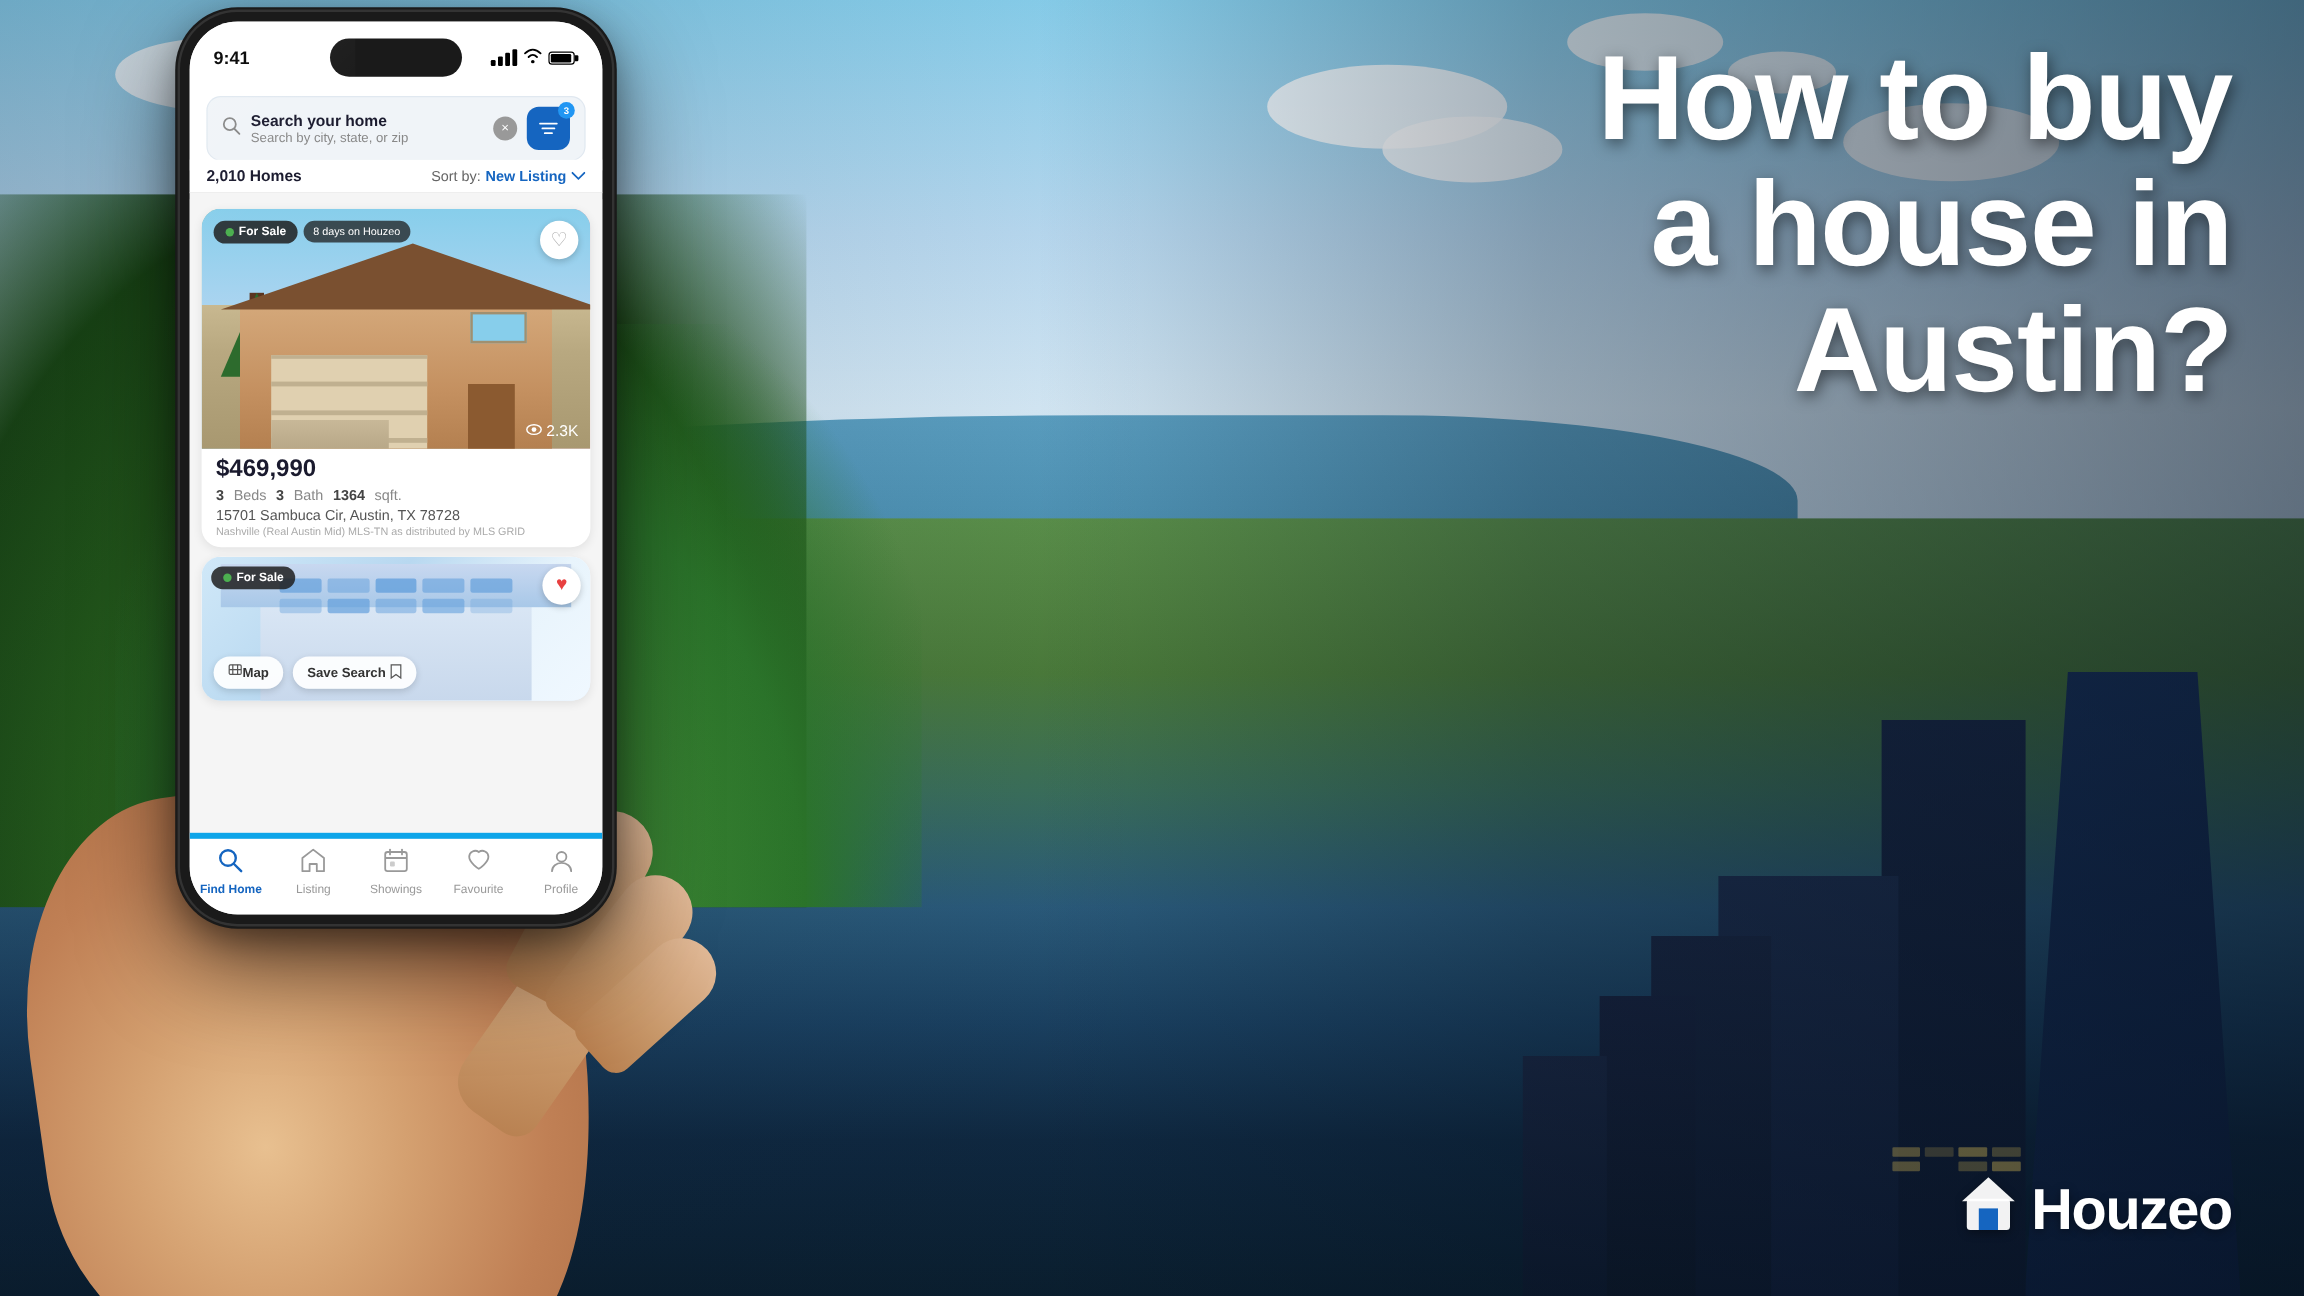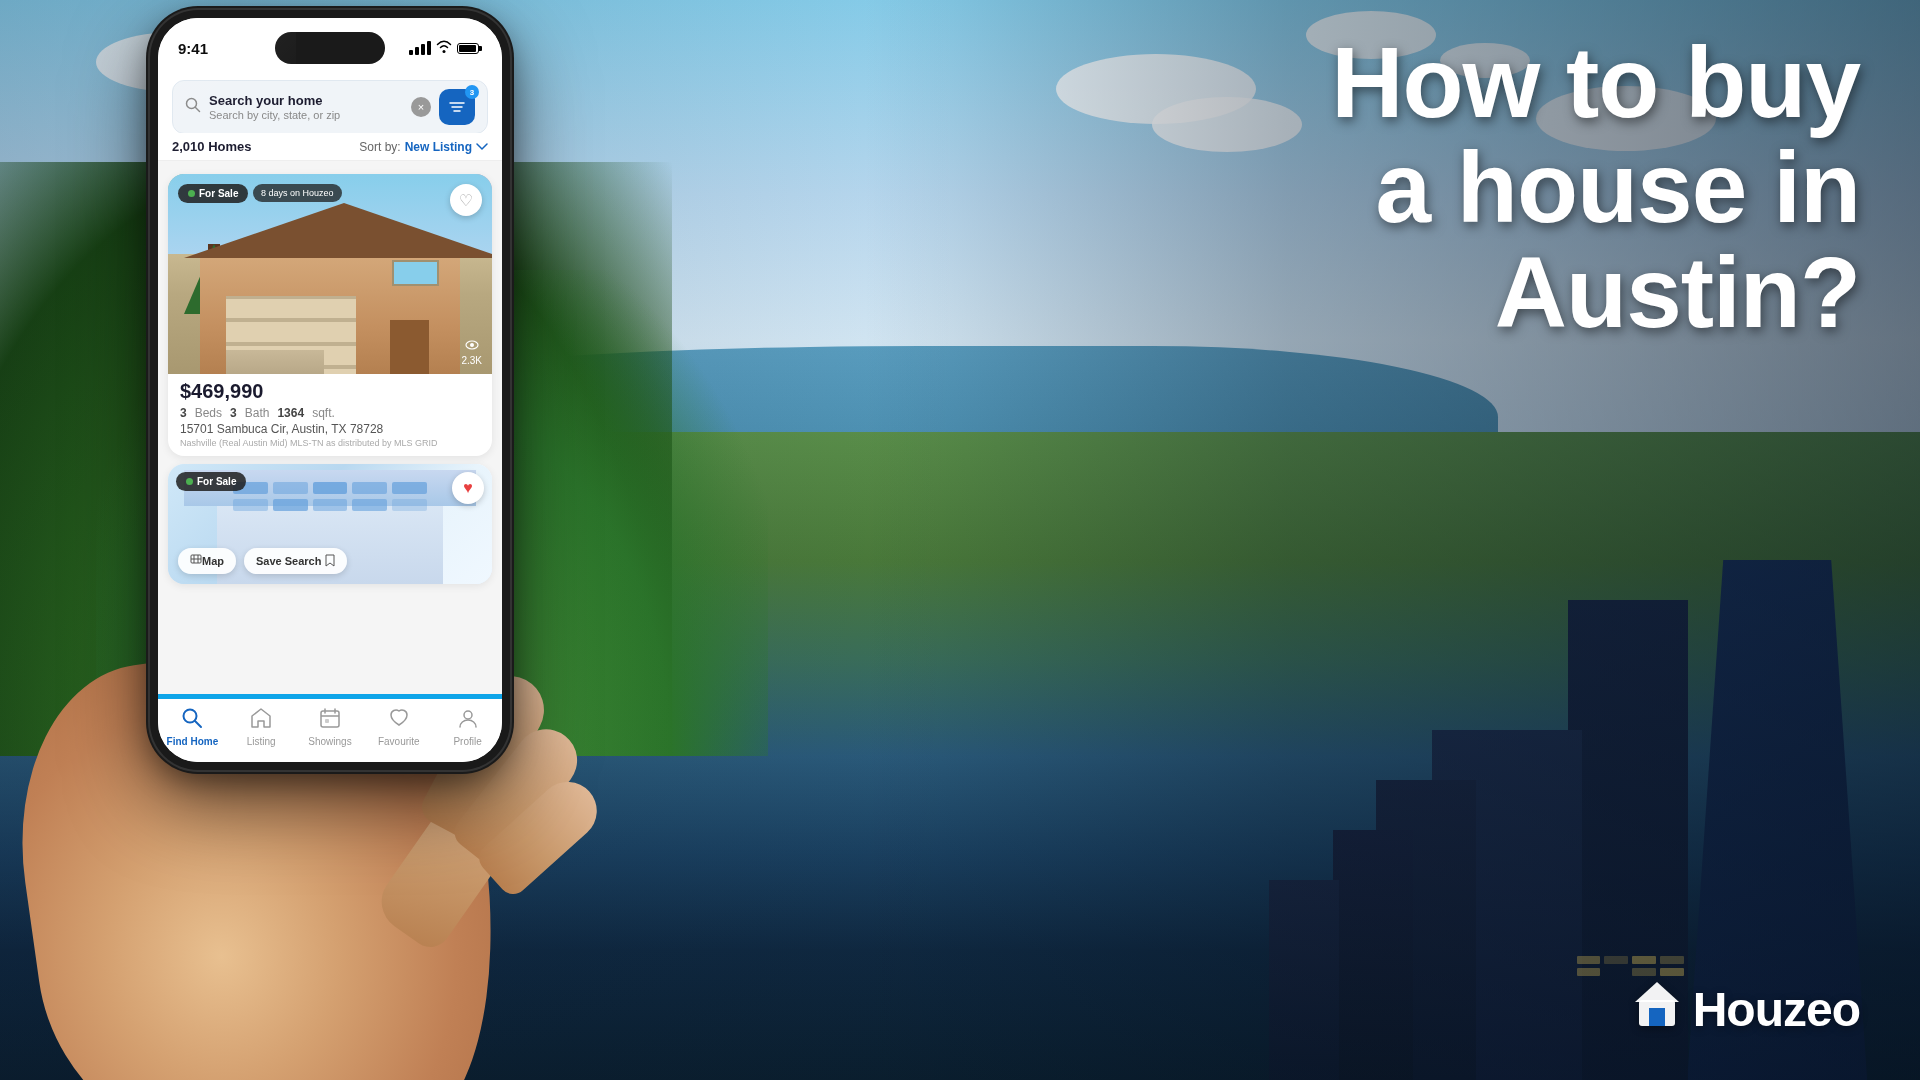--- a/index.html
+++ b/index.html
@@ -386,25 +386,24 @@
       font-size: 16px;
       color: #aaa;
       box-shadow: 0 2px 6px rgba(0,0,0,0.2);
     }
 
     .views-badge {
       position: absolute;
       bottom: 8px;
       right: 10px;
       color: white;
-      font-size: 10px;
+      font-size: 13px;
       display: flex;
       align-items: center;
       gap: 3px;
-      flex-direction: column;
     }
 
     .card-info {
       padding: 6px 12px 8px;
     }
 
     .card-price {
       font-size: 20px;
       font-weight: 800;
       color: #1a1a2e;

